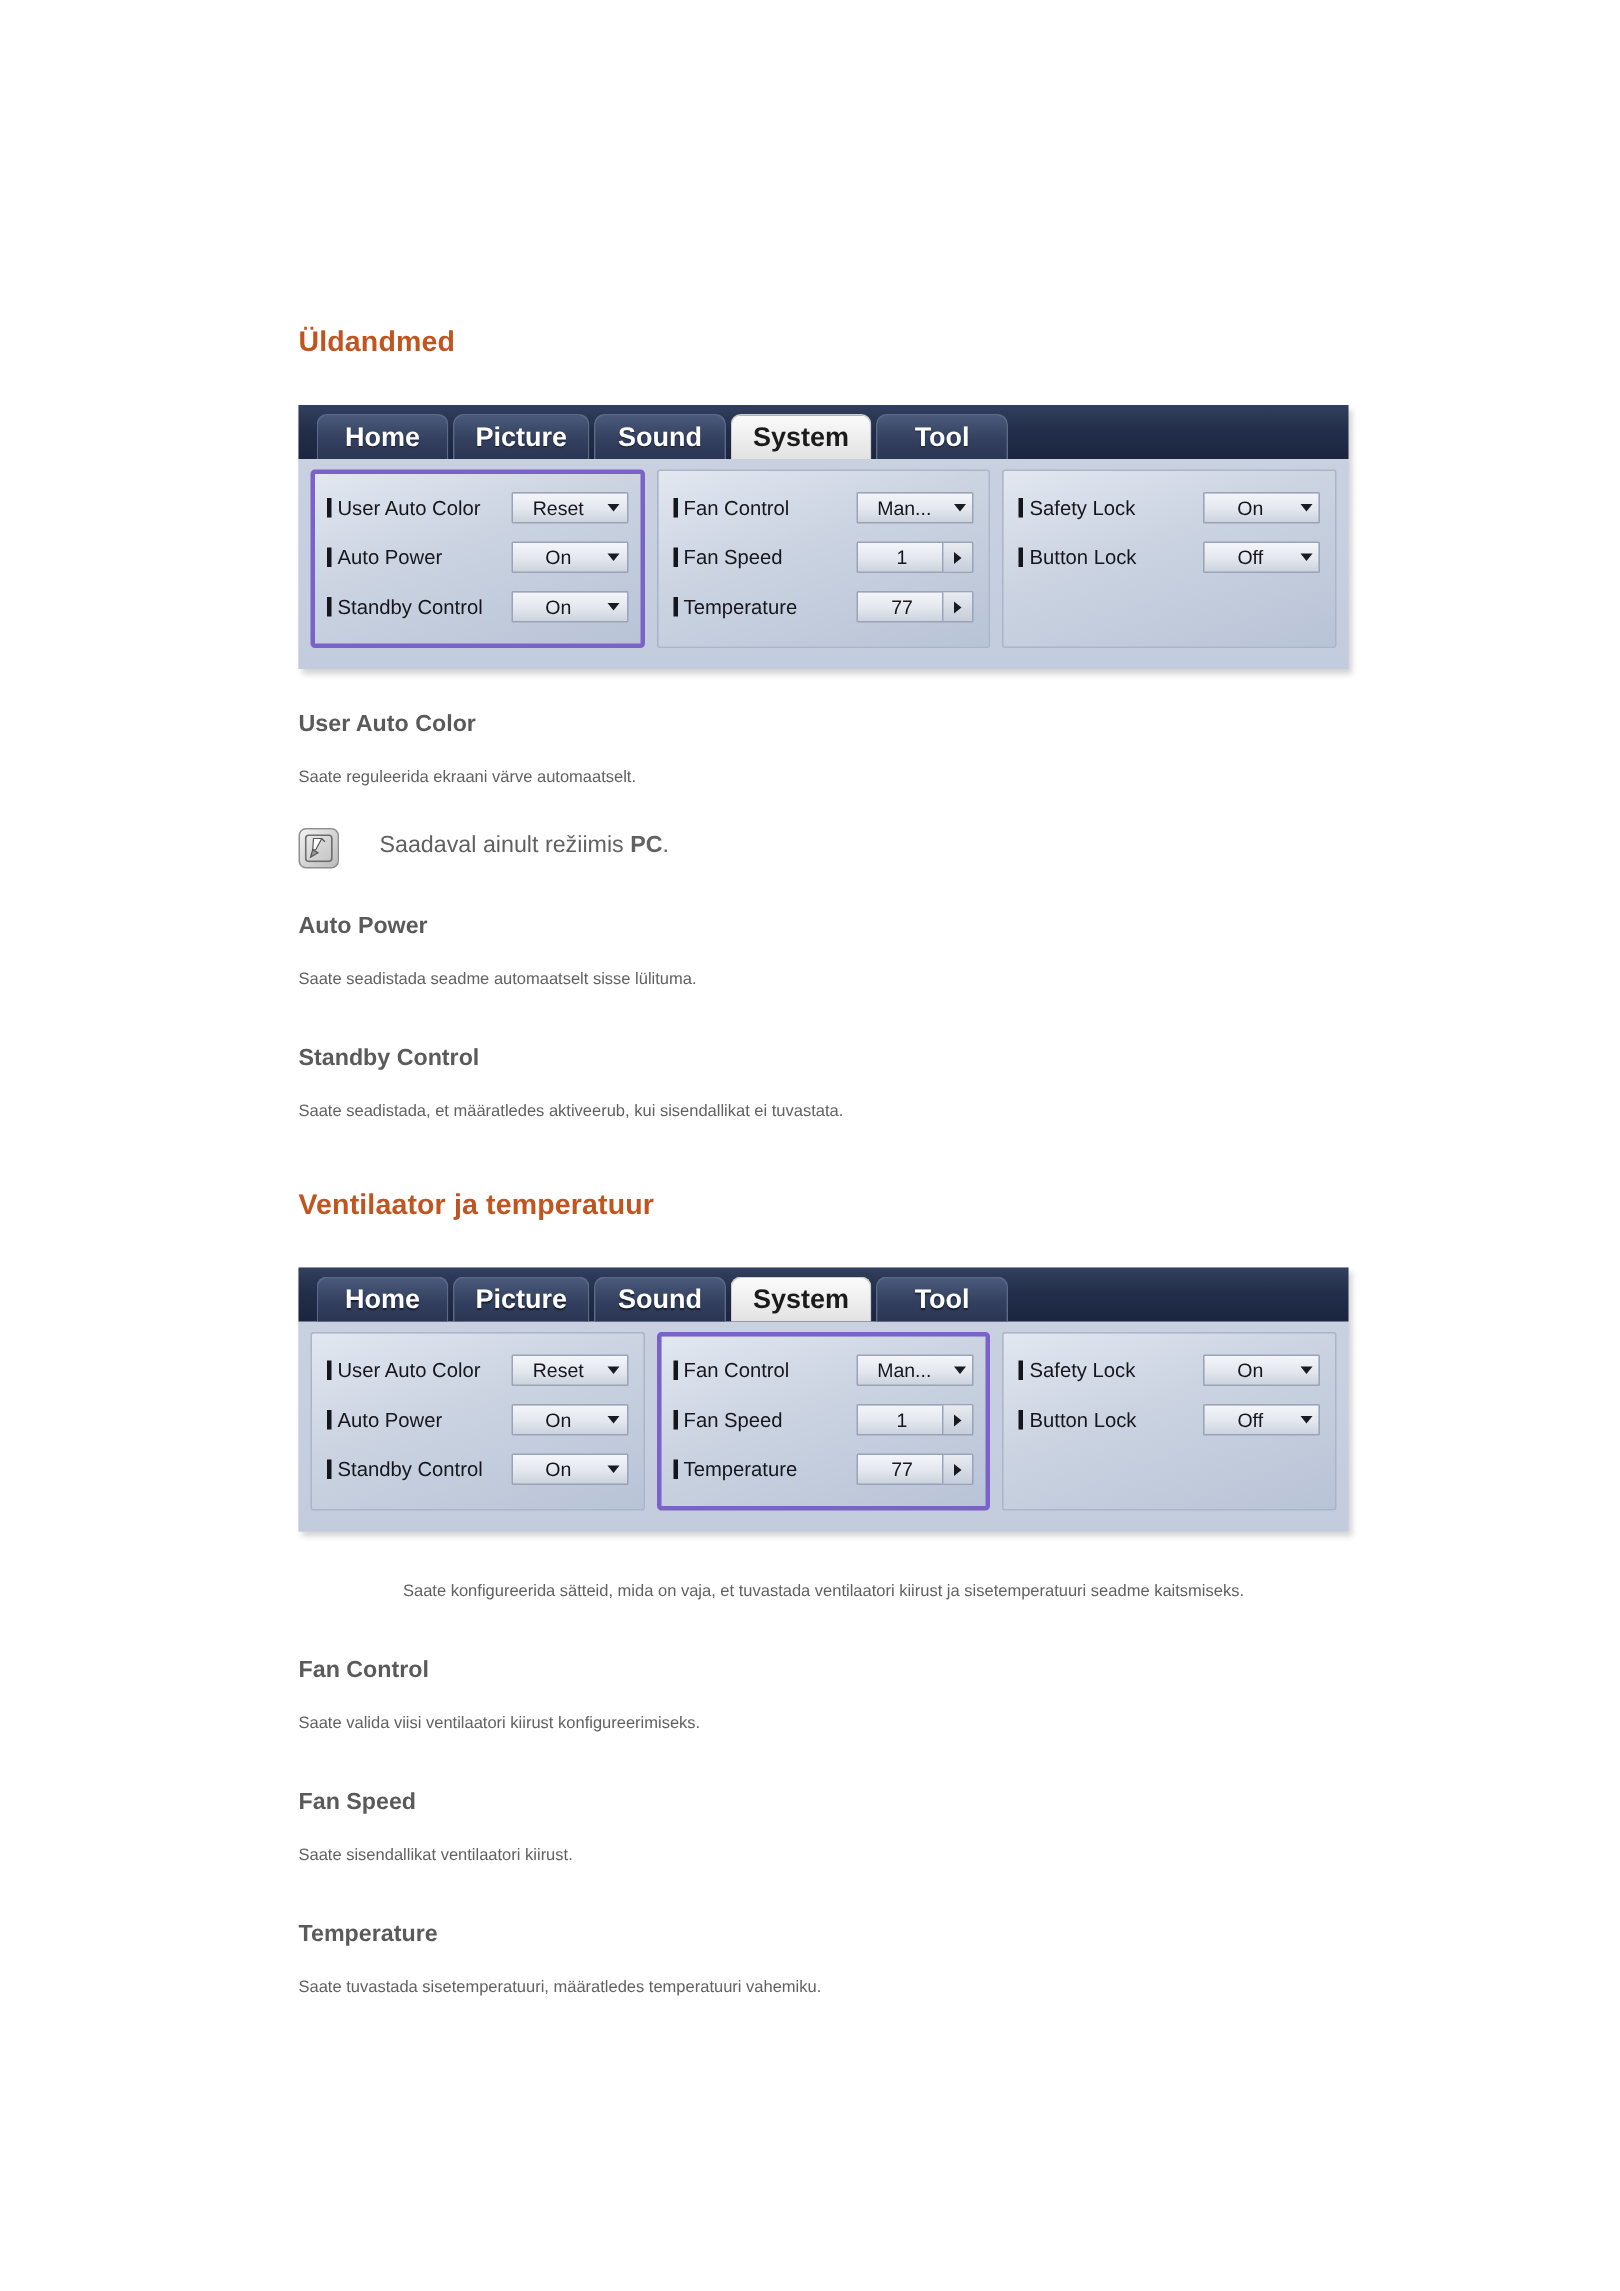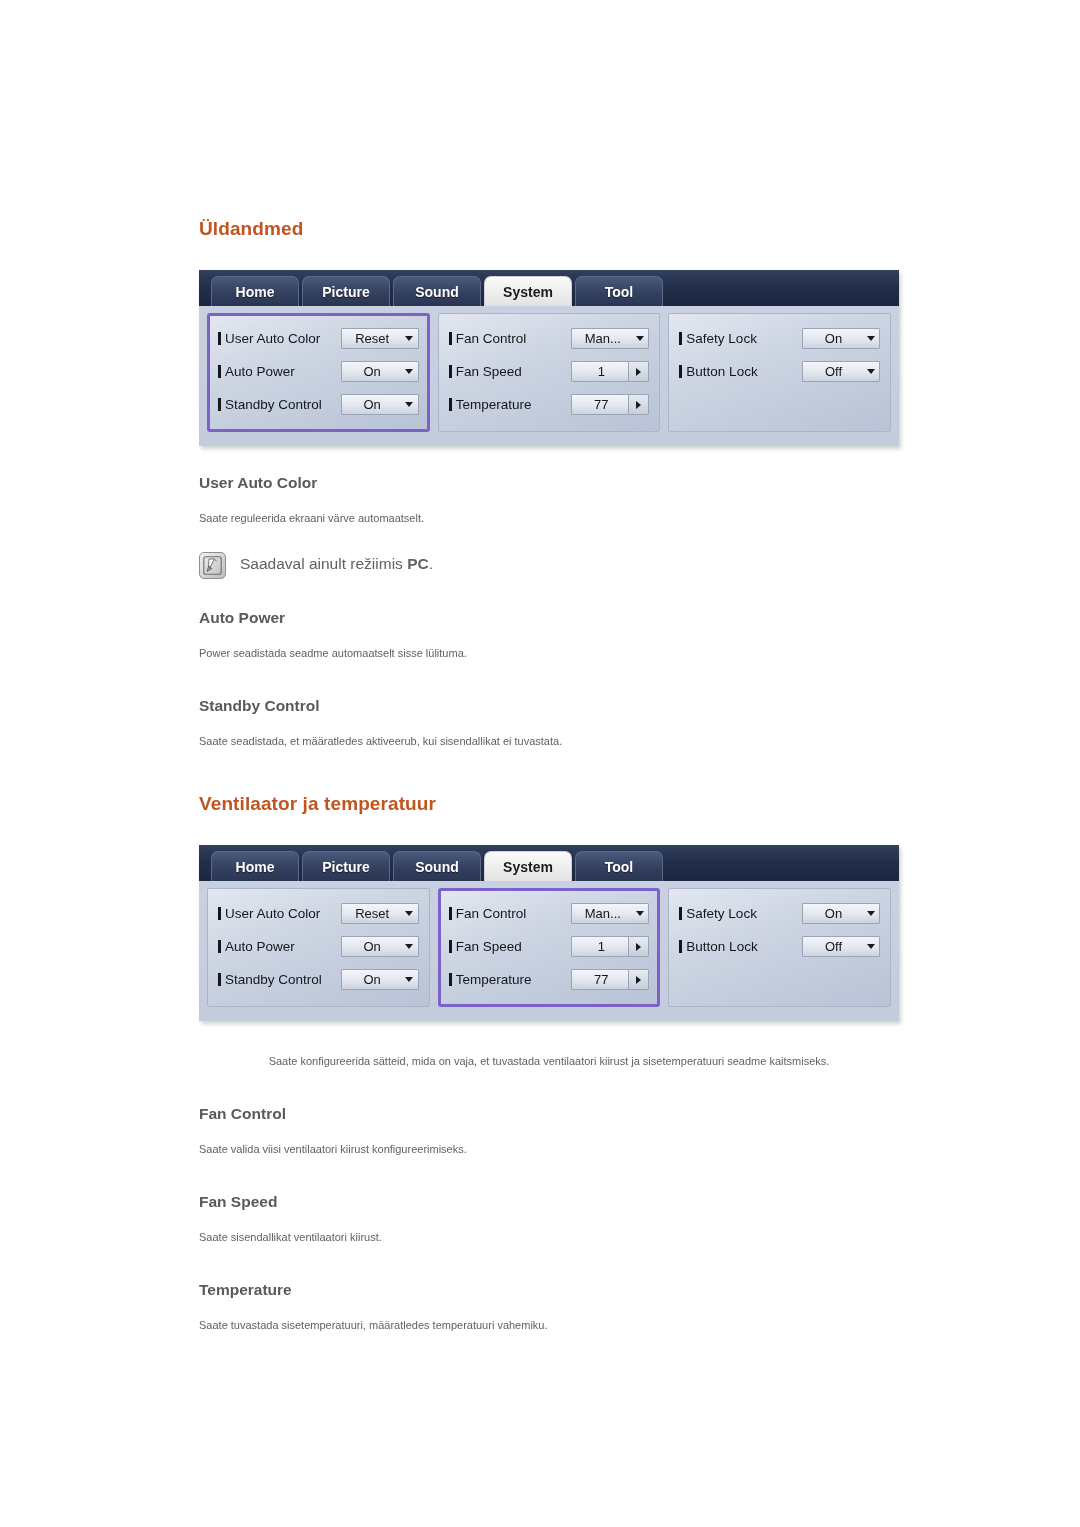--- a/index.html
+++ b/index.html
@@ -51,21 +51,21 @@
     font-weight: normal;
     line-height: 28px;
     margin: 0;
     padding: 0;
   }
 
   
   .note-row {
     display: flex;
     align-items: flex-start;
-    gap: 14px;
+    gap: 27px;
   }
   .note-icon {
     width: 27px;
     height: 27px;
     border-radius: 5px;
     background: linear-gradient(135deg,#f2f2f2 0%, #d8d8d8 45%, #bdbdbd 100%);
     border: 1px solid #8e8e8e;
     box-sizing: border-box;
     flex: 0 0 auto;
     position: relative;
@@ -96,21 +96,21 @@
   }
   .osd-tab {
     height: 30px;
     min-width: 88px;
     padding: 0 14px;
     margin-right: 3px;
     display: flex;
     align-items: center;
     justify-content: center;
     border-radius: 7px 7px 0 0;
-    font-size: 14px;
+    font-size: 18px;
     font-weight: bold;
     color: #ffffff;
     background: linear-gradient(180deg, #4b5a7b 0%, #33405f 55%, #2a3553 100%);
     border: 1px solid #5b6a89;
     border-bottom: none;
     box-sizing: border-box;
     text-shadow: 0 1px 1px rgba(0,0,0,0.55);
     white-space: nowrap;
   }
   .osd-tab.active {
@@ -340,21 +340,21 @@
           <svg width="19" height="19" viewBox="0 0 19 19">
             <rect x="0.8" y="0.8" width="17.4" height="17.4" rx="2" ry="2" fill="none" stroke="#6e6e6e" stroke-width="1.1"></rect>
             <path d="M6 3 L11.5 3 L7.5 10.5 L5.5 10.5 Z" fill="#ffffff" stroke="#555" stroke-width="0.8"></path>
             <path d="M5.5 10.5 L4 15.5 L9 12.5 Z" fill="#9a9a9a" stroke="#555" stroke-width="0.8"></path>
             <path d="M11.8 3.4 L13.6 5.2" stroke="#555" stroke-width="0.9" fill="none"></path>
           </svg>
         </span>
         <div class="note-text"><span>Saadaval ainult režiimis </span><b>PC</b><span>.</span></div>
       </div>
       <div class="sub-heading" style="margin-top: 30px; margin-bottom: 0px;">Auto Power</div>
-      <div class="body-text" style="margin-top: 12px;">Power seadistada seadme automaatselt sisse lülituma.</div>
+      <div class="body-text" style="margin-top: 12px;">Saate seadistada seadme automaatselt sisse lülituma.</div>
       <div class="sub-heading" style="margin-top: 30px; margin-bottom: 0px;">Standby Control</div>
       <div class="body-text" style="margin-top: 12px;">Saate seadistada, et määratledes aktiveerub, kui sisendallikat ei tuvastata.</div>
       <div class="section-heading" style="margin-top: 38px; margin-bottom: 30px;">Ventilaator ja temperatuur</div>
       <div class="osd">
         <div class="osd-tabbar">
           <div class="osd-tab">Home</div>
           <div class="osd-tab">Picture</div>
           <div class="osd-tab">Sound</div>
           <div class="osd-tab active">System</div>
           <div class="osd-tab">Tool</div>

